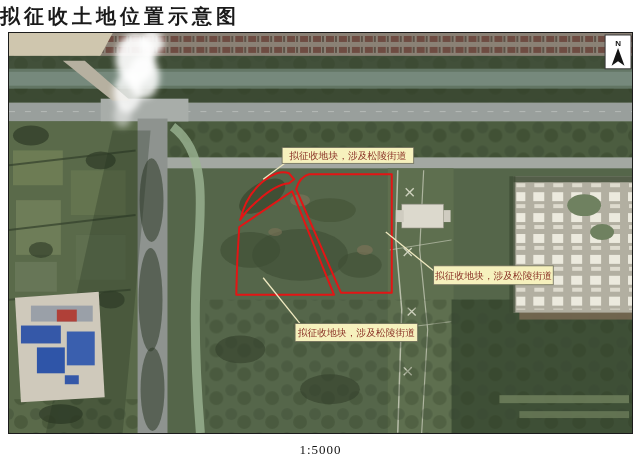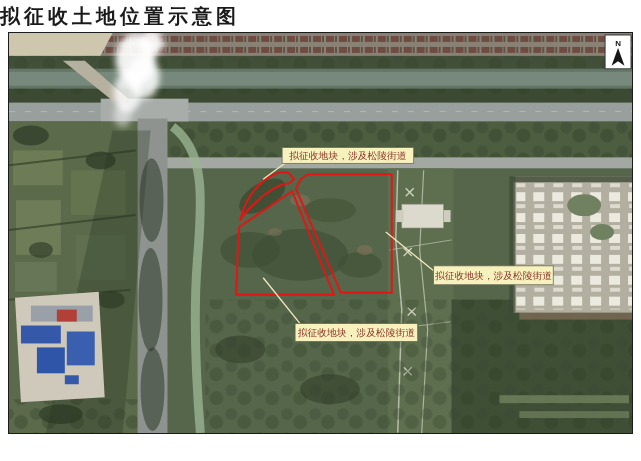--- a/index.html
+++ b/index.html
@@ -208,13 +208,14 @@
       </g>
 
       <g>
         <rect x="606" y="34" width="26" height="34" fill="#ffffff" stroke="#3a3a3a" stroke-width="1"></rect>
         <text x="619" y="45" text-anchor="middle" font-size="8" font-weight="bold" fill="#111" font-family="Liberation Sans, sans-serif">N</text>
         <path d="M619,47 L612.5,65 L619,60.5 L625.5,65 Z" fill="#151515"></path>
       </g>
     </svg>
   </div>
 
+  <div class="scale-text">1:5000</div>
 </div>
 
 </body></html>

